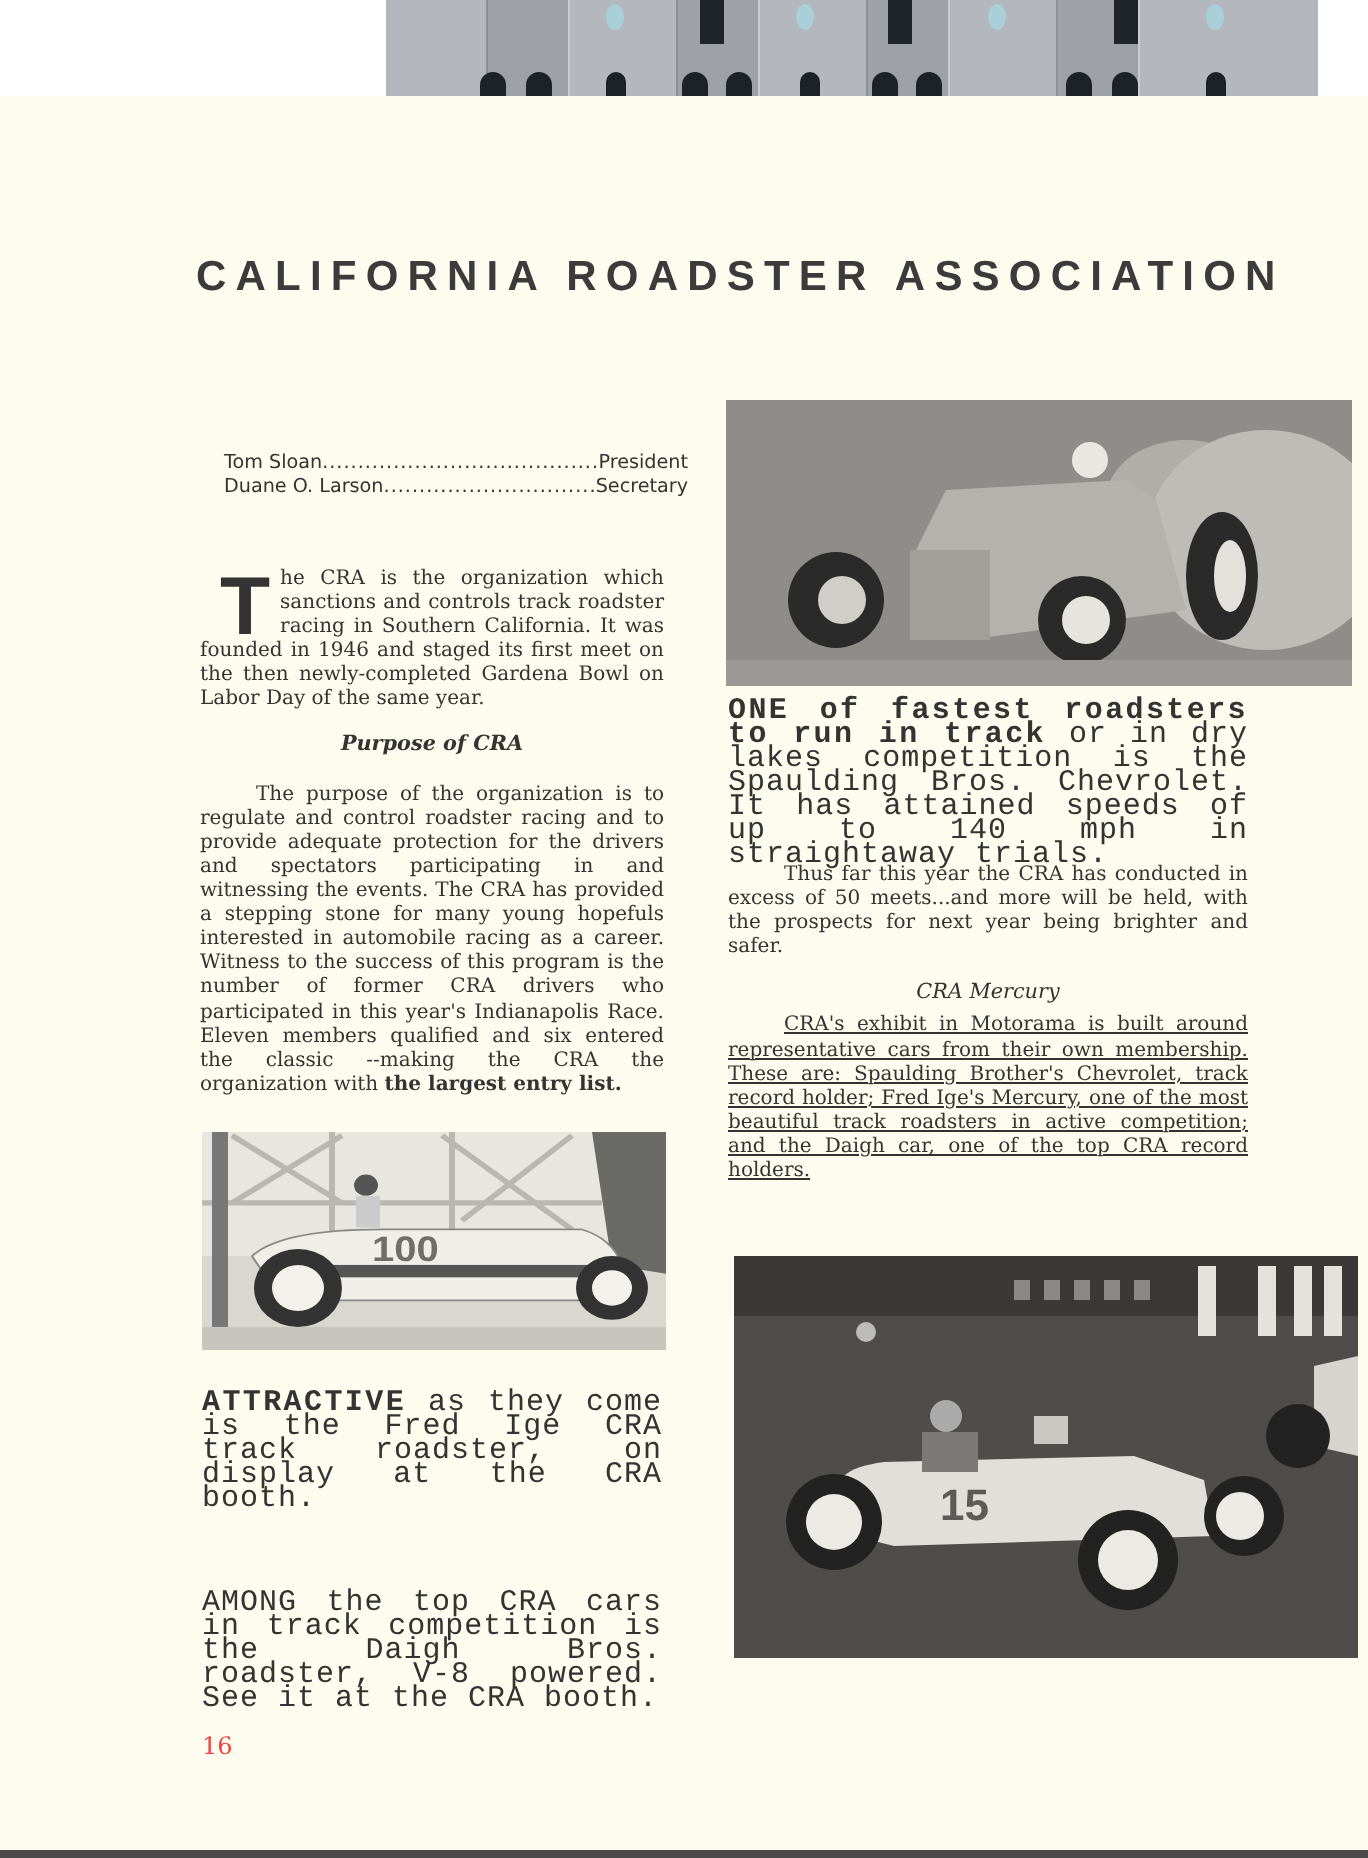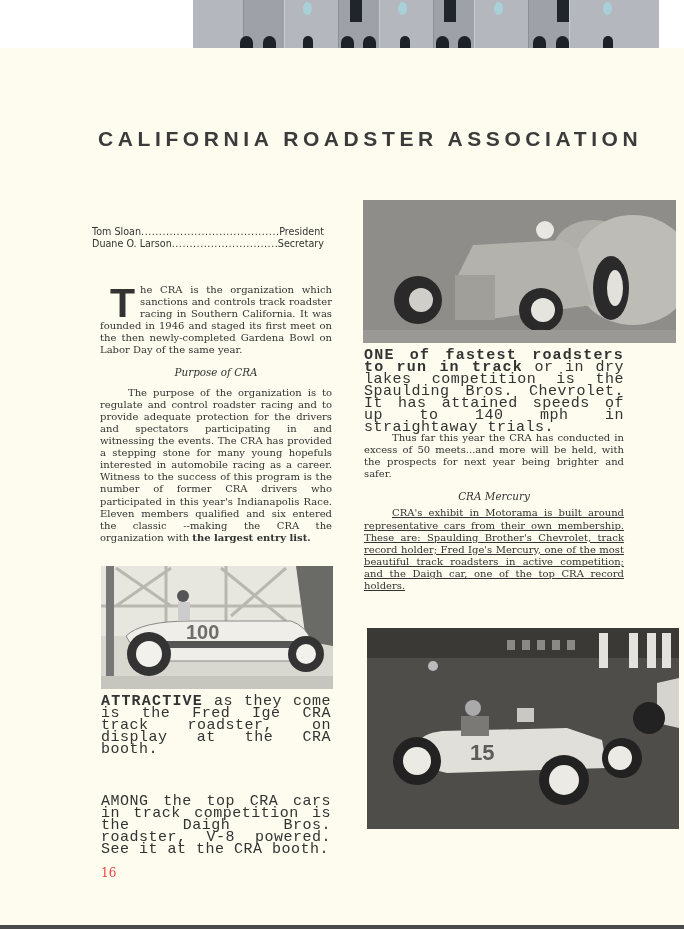--- a/index.html
+++ b/index.html
@@ -6,21 +6,21 @@
   body { width:684px; height:929px; background:#ffffff; position:relative; overflow:hidden; font-family:"DejaVu Serif", serif; }
   .binder { position:absolute; left:193px; top:0; width:466px; height:48px; background:#b4b7bd; overflow:hidden; }
   .binder .slot { position:absolute; background:#9ea1a8; border-left:1px solid #8c8f96; border-right:1px solid #c8cbd0; top:0; height:48px; }
   .binder .hole { position:absolute; bottom:0; width:13px; height:12px; background:#1d2128; border-radius:7px 7px 0 0; }
   .binder .tab { position:absolute; top:0; width:12px; height:22px; background:#20252c; }
   .binder .oval { position:absolute; top:2px; width:9px; height:13px; border-radius:50%; background:#a9cfd8; }
   .page { position:absolute; left:0; top:48px; width:684px; height:881px; background:#fdfcee; }
   .page-edge-bottom { position:absolute; left:0; bottom:0; width:684px; height:4px; background:#4a4a4a; }
   .abs { position:absolute; }
   .masthead { left:98px; top:127px; width:490px; font-family:"Liberation Sans", sans-serif; font-weight:bold; font-size:21px; letter-spacing:4.6px; color:#3b3b3b; white-space:nowrap; }
-  .officers { left:92px; top:226px; width:232px; font-family:"DejaVu Sans", sans-serif; font-size:9.6px; line-height:12px; color:#333; }
+  .officers { left:112px; top:226px; width:232px; font-family:"DejaVu Sans", sans-serif; font-size:9.6px; line-height:12px; color:#333; }
   .officer-row { display:flex; white-space:nowrap; }
   .officer-row .dots { flex:1; overflow:hidden; }
   .officer-row .dots::before { content:"........................................................................"; letter-spacing:0.5px; }
   .body { font-family:"DejaVu Serif", serif; font-size:10px; line-height:12.1px; color:#333; text-align:justify; }
   .intro { left:100px; top:284px; width:232px; }
   .dropcap { float:left; font-family:"Liberation Sans", sans-serif; font-weight:bold; font-size:41px; line-height:34px; margin:2px 5px 0 10px; color:#333; }
   .subhead { font-style:italic; text-align:center; font-size:10.4px; color:#333; }
   .indent { text-indent:28px; }
   .bold { font-weight:bold; }
   .caption { font-family:Liberation Mono, monospace; font-size:15px; line-height:12px; color:#333; letter-spacing:0.5px; text-align:justify; }
@@ -73,28 +73,28 @@
     <span>Duane O. Larson</span>
     <span class="dots"></span>
     <span>Secretary</span>
   </div>
 </div>
 
 <div class="abs body intro">
   <p style="margin:0;">
     <span class="dropcap">T</span><span>he CRA is the organization which sanctions and controls track roadster racing in Southern California. It was founded in 1946 and staged its first meet on the then newly-completed Gardena Bowl on Labor Day of the same year.</span>
   </p>
-  <div class="subhead" style="margin:9px 0 9px 0;">Purpose of CRA</div>
+  <div class="subhead" style="margin:9px 0 14px 0;font-weight:bold;">Purpose of CRA</div>
   <p class="indent" style="margin:0;">
     <span>The purpose of the organization is to regulate and control roadster racing and to provide adequate protection for the drivers and spectators participating in and witnessing the events. The CRA has provided a stepping stone for many young hopefuls interested in automobile racing as a career. Witness to the success of this program is the number of former CRA drivers who participated in this year's Indianapolis Race. Eleven members qualified and six entered the classic --making the CRA the organization with</span>
     <span class="bold">the largest entry list.</span>
   </p>
 </div>
 
-<div class="photo" style="left:101px;top:566px;width:232px;height:123px;">
+<div class="photo" style="left:101px;top:566px;width:232px;height:109px;">
   <svg viewBox="0 0 232 123" preserveAspectRatio="none">
     <rect width="232" height="123" fill="#d9d8d0"></rect>
     <rect x="0" y="0" width="232" height="70" fill="#e8e7df"></rect>
     <g stroke="#b9b8b0" stroke-width="3" fill="none">
       <line x1="15" y1="2" x2="70" y2="40"></line>
         <line x1="70" y1="2" x2="15" y2="40"></line>
       <line x1="120" y1="2" x2="185" y2="55"></line>
         <line x1="185" y1="2" x2="130" y2="50"></line>
       <line x1="0" y1="40" x2="200" y2="40"></line>
         <line x1="65" y1="0" x2="65" y2="60"></line>

